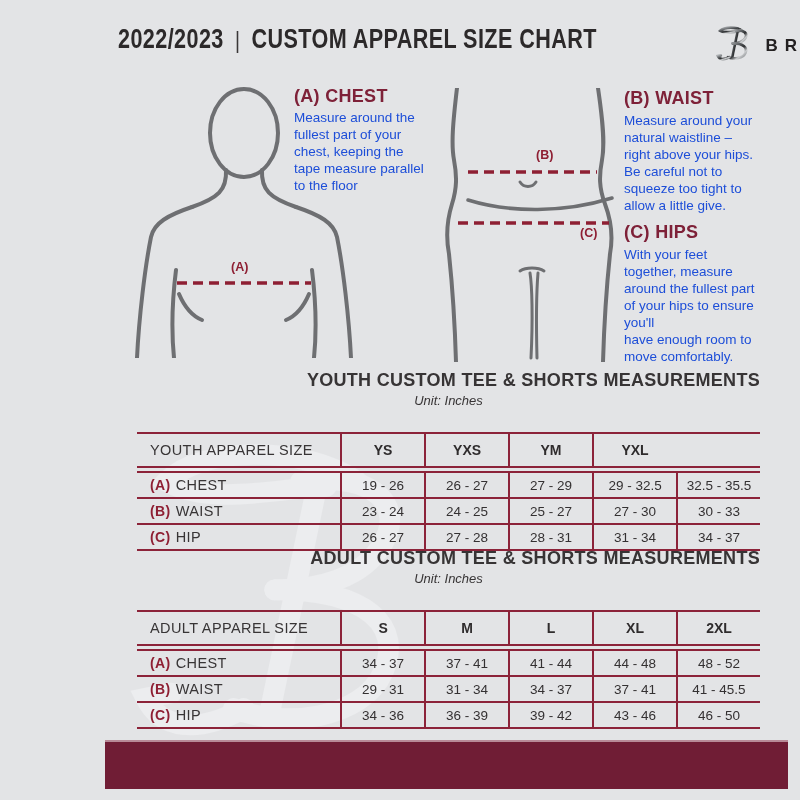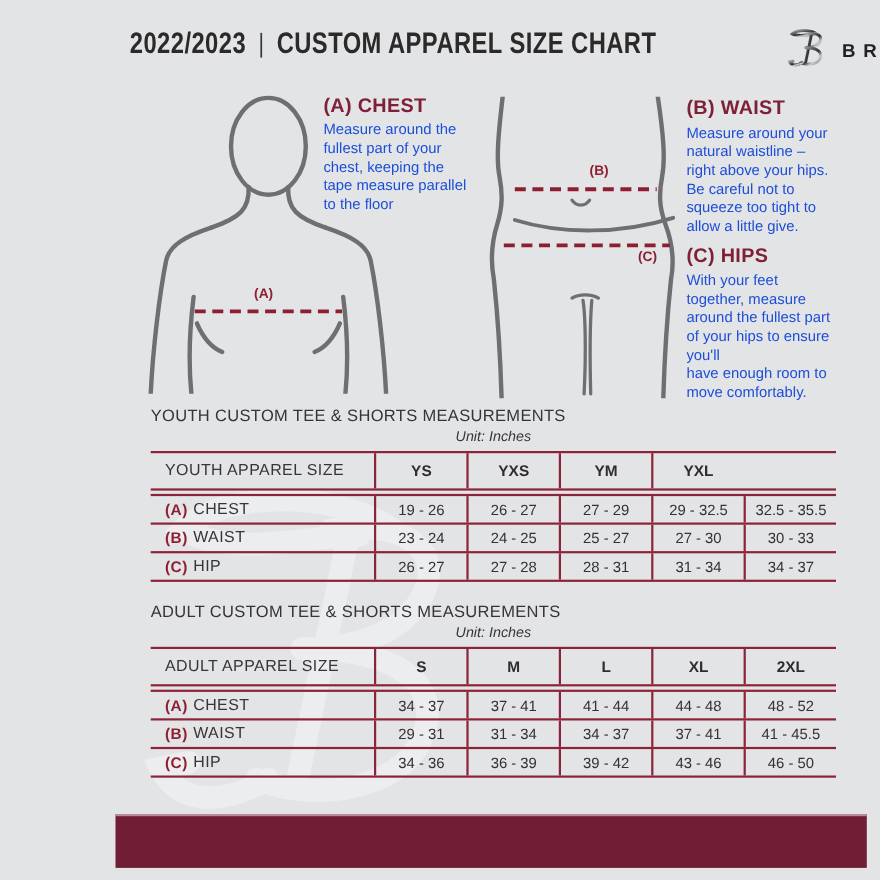--- a/index.html
+++ b/index.html
@@ -19,23 +19,23 @@
   .brand{display:flex;align-items:center;gap:13px;}
   .wordmark{font-weight:bold;font-size:17px;letter-spacing:7px;color:#232021;white-space:nowrap;}
   
   .guide-head{position:absolute;font-weight:bold;font-size:18px;color:#7e2138;letter-spacing:.3px;}
   .guide-body{position:absolute;font-size:13.5px;line-height:17px;
     color:#1d4ed8;white-space:pre-line;}
   .marker{position:absolute;font-weight:bold;font-size:12.5px;color:#8e1f33;}
   .fig{position:absolute;}
   
   .tblock{position:absolute;left:137px;width:623px;}
-  .tbl-title{text-align:left;font-weight:normal;font-size:15px;color:#373435;letter-spacing:.3px;}
+  .tbl-title{text-align:right;font-weight:bold;font-size:18px;color:#373435;letter-spacing:.3px;}
   .tbl-unit{text-align:center;font-style:italic;font-size:13px;color:#373435;margin-top:2px;}
-  .sizetable{margin-top:6px;}
+  .sizetable{margin-top:24px;}
   .hline{height:2px;background:#8c2339;}
   .hgap{height:3px;}
   .trow{display:grid;grid-template-columns:32.6% repeat(5,1fr);align-items:center;}
   .trow.thead{height:32px;}
   .trow.tdata{height:24px;}
   .cell{height:100%;display:flex;align-items:center;justify-content:center;
     font-size:13.5px;color:#343132;}
   .cell.lbl{justify-content:flex-start;padding-left:13px;font-size:14.5px;
     color:#383536;letter-spacing:.4px;}
   .cell.szh{font-weight:bold;font-size:14px;color:#2f2c2d;border-left:2px solid #8c2339;}

